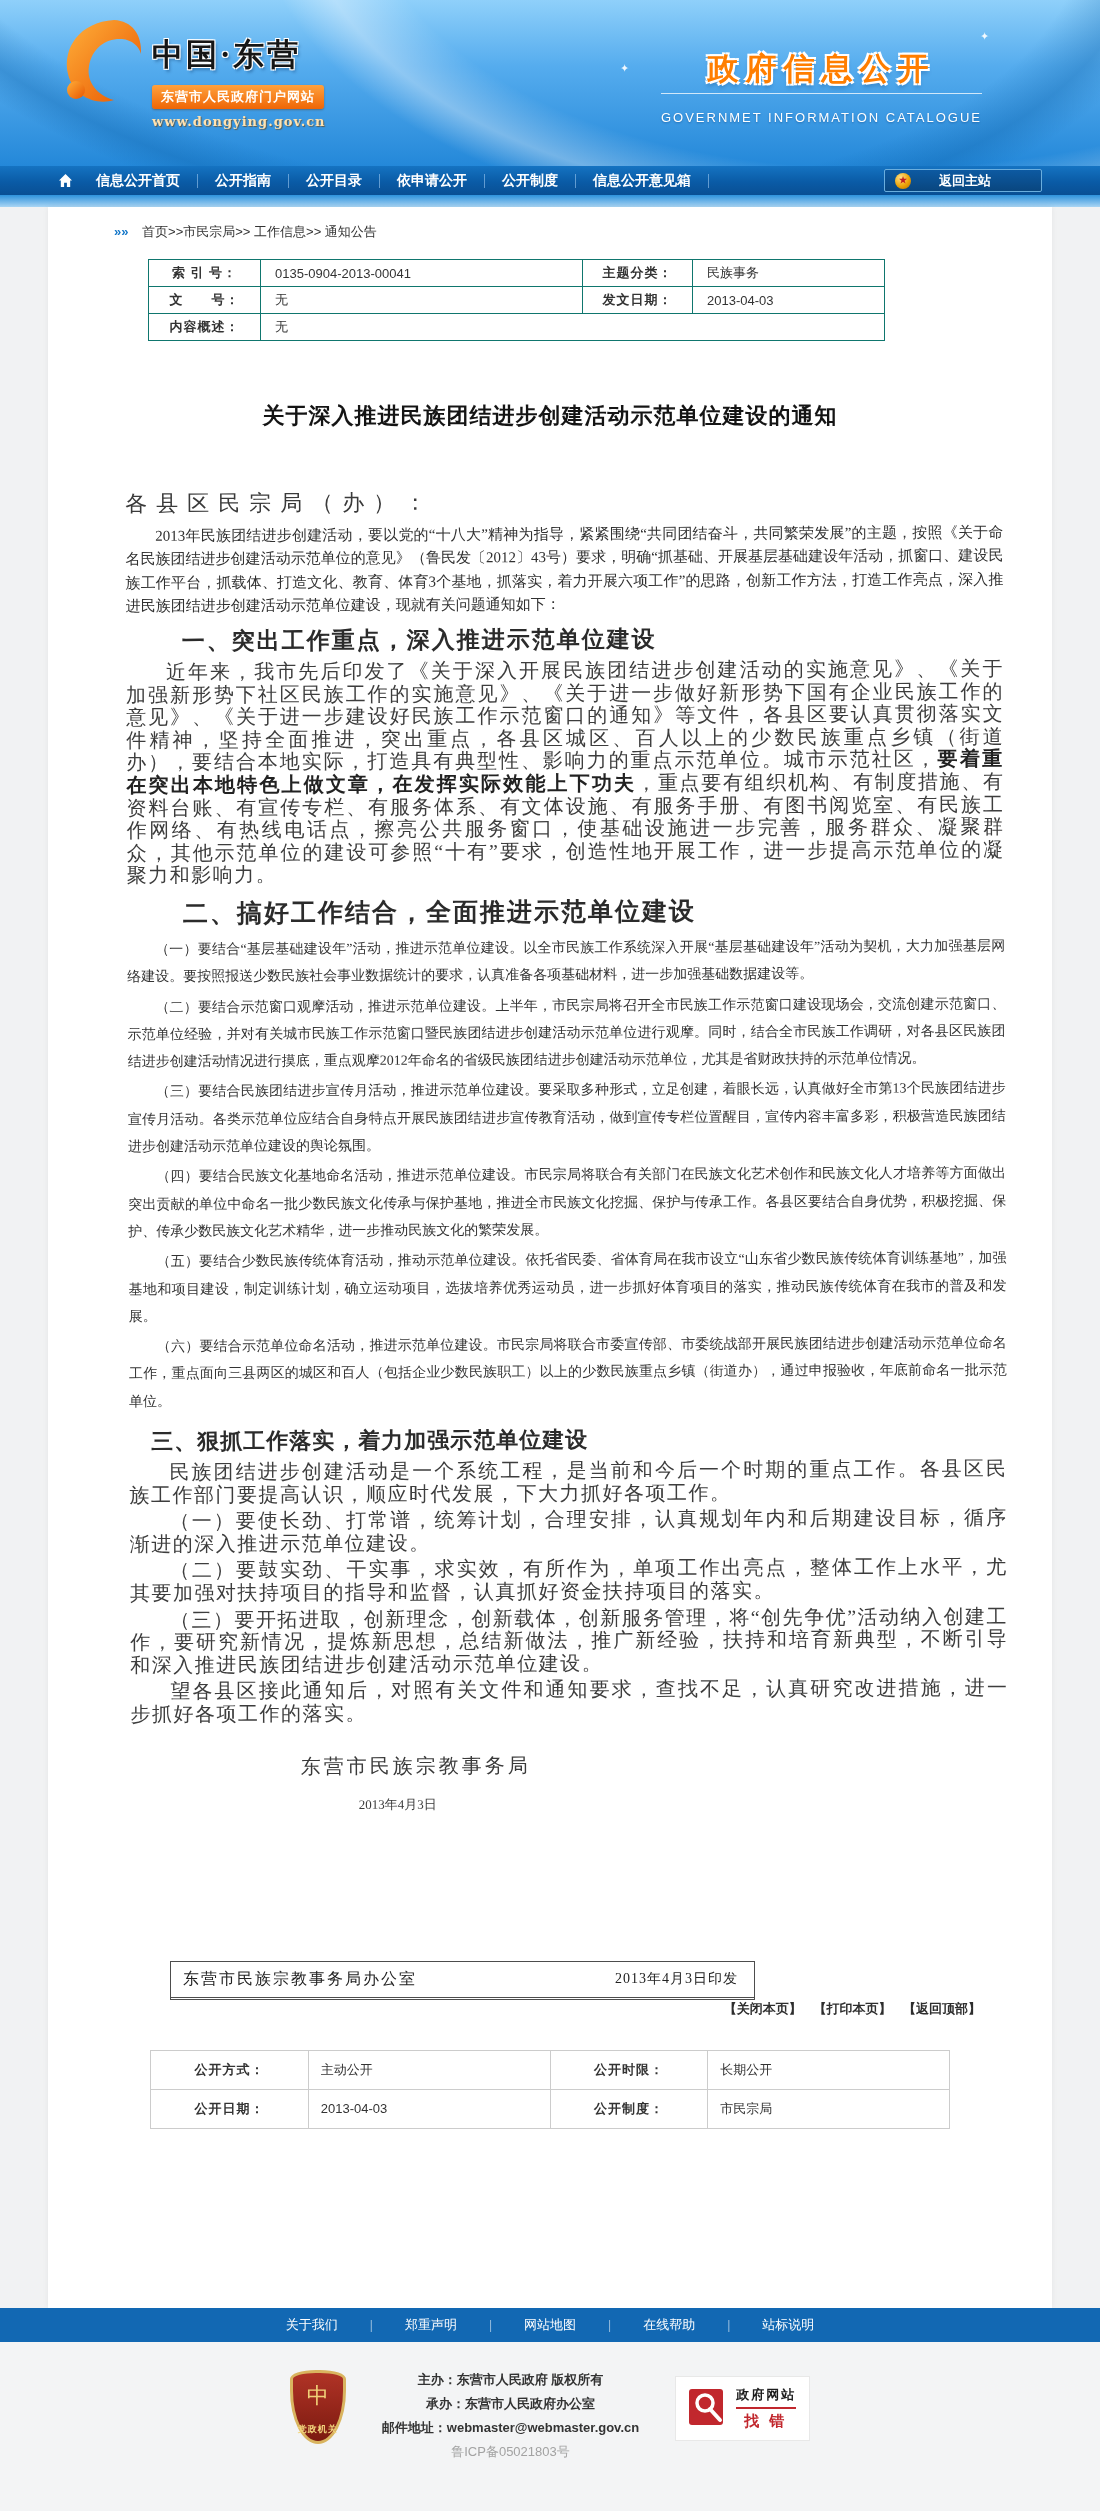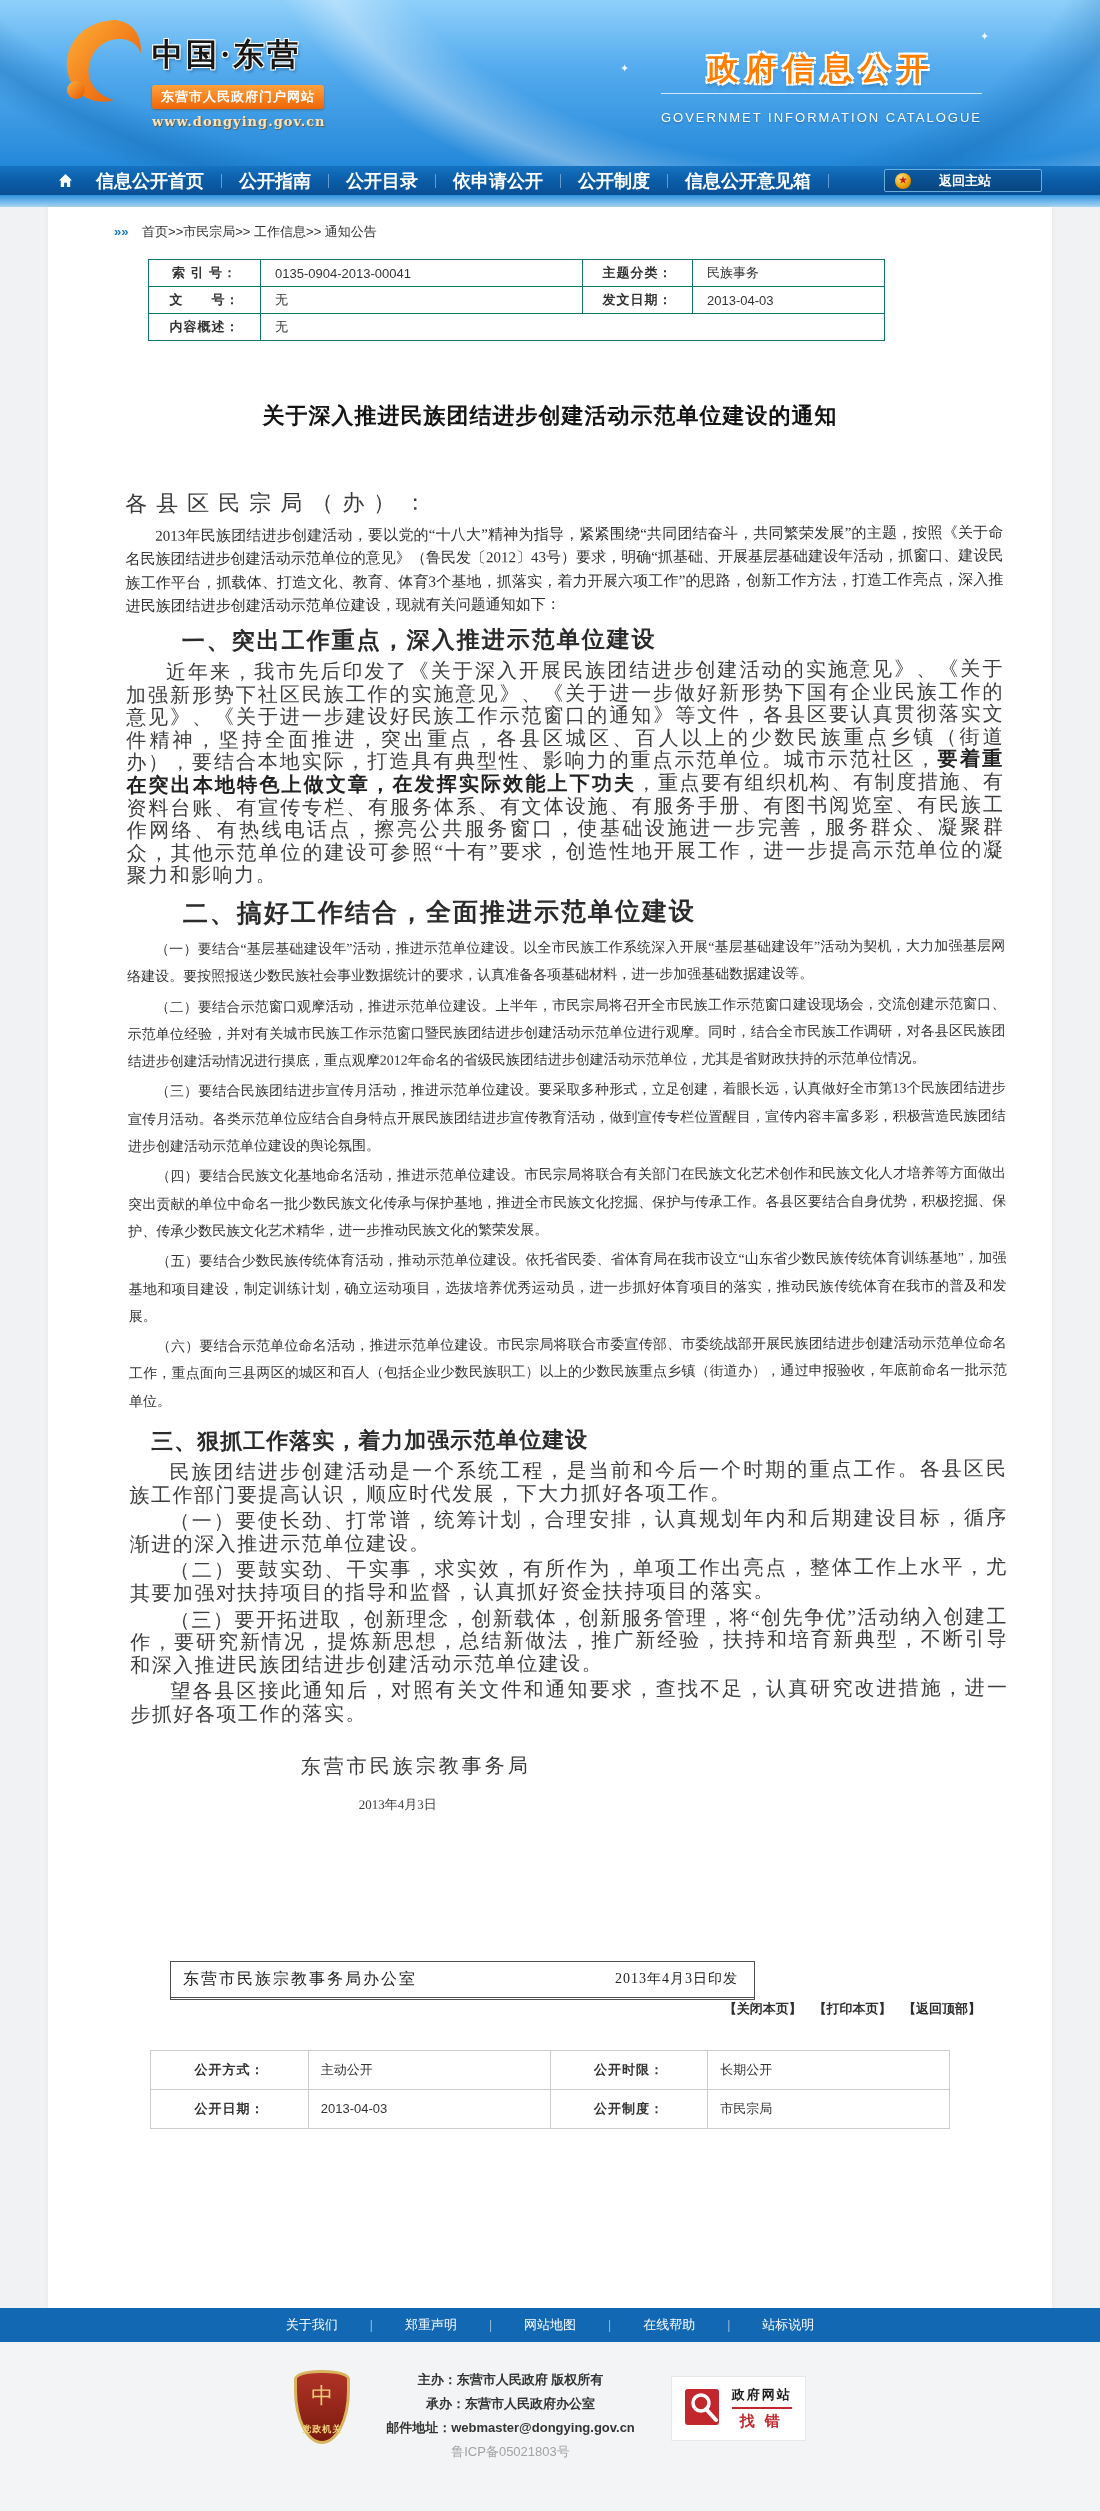--- a/index.html
+++ b/index.html
@@ -30,21 +30,21 @@
   .banner { position:absolute; right:118px; top:48px; text-align:center; }
   .banner-title { font-size:31px; font-weight:bold; color:#ff7e00; letter-spacing:7px;
     text-shadow:-2px -2px 0 #fff, 2px -2px 0 #fff, -2px 2px 0 #fff, 2px 2px 0 #fff, 0 4px 4px rgba(0,50,110,.35); }
   .banner-sub { margin-top:3px; padding-top:16px; border-top:1px solid rgba(255,255,255,.75);
     color:#fff; font-size:13px; letter-spacing:2px; text-shadow:0 1px 2px rgba(0,50,110,.4); }
 
   
   .navbar { height:29px; background:linear-gradient(180deg,#1573c2 0%,#0a5ba6 55%,#094f94 100%);
     display:flex; align-items:center; padding:0 58px; position:relative; flex:none; }
   .nav-home { display:flex; align-items:center; margin-right:6px; cursor:pointer; }
-  .nav-item { color:#fff; font-size:18px; font-weight:bold; padding:0 17px; cursor:pointer; white-space:nowrap; }
+  .nav-item { color:#fff; font-size:14px; font-weight:bold; padding:0 17px; cursor:pointer; white-space:nowrap; }
   .nav-sep { width:1px; height:14px; background:rgba(170,210,245,.55); flex:none; }
   .back-btn { position:absolute; right:58px; top:3px; height:23px; display:flex; align-items:center;
     background:linear-gradient(180deg,#0d5aa2,#09467f); border:1px solid #6aaede; border-radius:2px;
     padding:0 14px 0 10px; color:#fff; font-size:13px; font-weight:bold; cursor:pointer; width:158px; }
   .emblem { width:16px; height:16px; border-radius:50%; margin-right:28px; flex:none;
     background:radial-gradient(circle at 35% 30%, #ffe189, #eda305 55%, #b06c00);
     display:flex; align-items:center; justify-content:center; color:#c01f1f; font-size:9px; line-height:1; }
 
   .substrip { height:12px; background:linear-gradient(180deg,#2e92dc,#a9d5f4); flex:none; }
 
@@ -268,21 +268,21 @@
   </div>
 
   <div class="footer-info">
     <div class="shield">
       <span class="shield-mark">中</span>
       <span class="shield-label">党政机关</span>
     </div>
     <div class="footer-text">
       <div>主办：东营市人民政府 版权所有</div>
       <div>承办：东营市人民政府办公室</div>
-      <div>邮件地址：webmaster@dongying.gov.cn</div>
+      <div>邮件地址：webmaster@webmaster.gov.cn</div>
       <div class="icp">鲁ICP备05021803号</div>
     </div>
     <div class="find-error">
       <span>
         <svg width="38" height="40" viewBox="0 0 38 40">
           <rect x="0" y="2" width="34" height="36" rx="3" fill="#c1272d"></rect>
           <circle cx="16" cy="16" r="8" fill="none" stroke="#fff" stroke-width="3.5"></circle>
           <line x1="21" y1="22" x2="31" y2="33" stroke="#fff" stroke-width="4" stroke-linecap="round"></line>
         </svg>
       </span>

